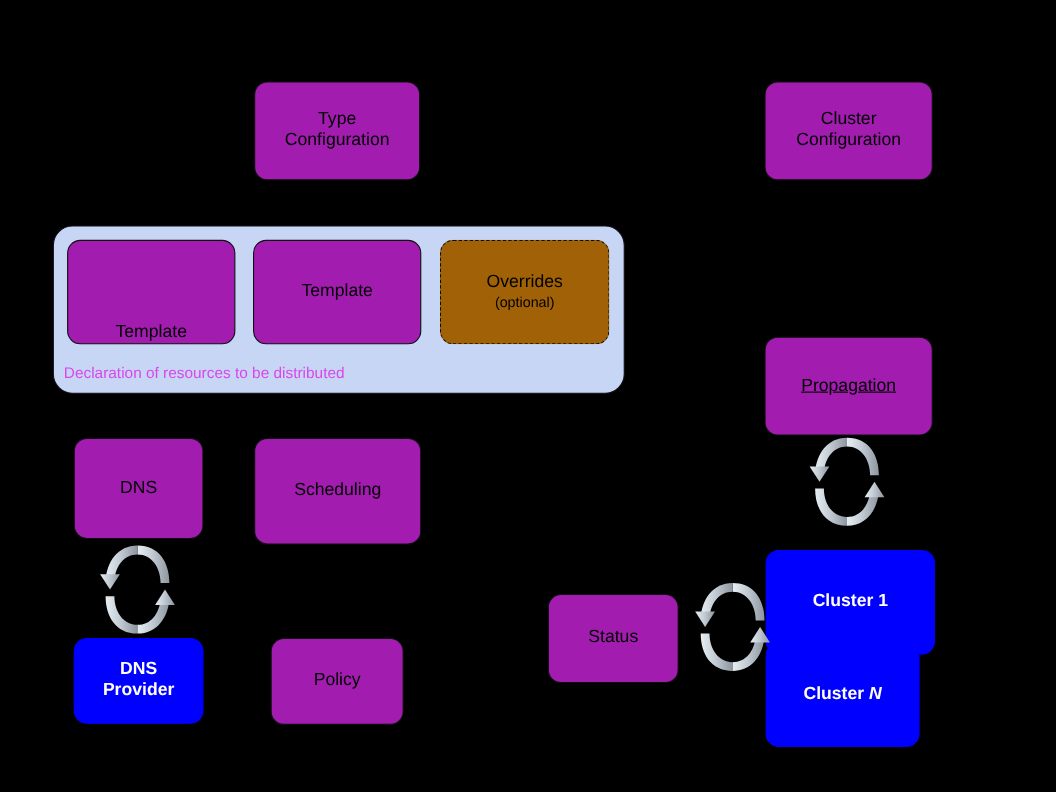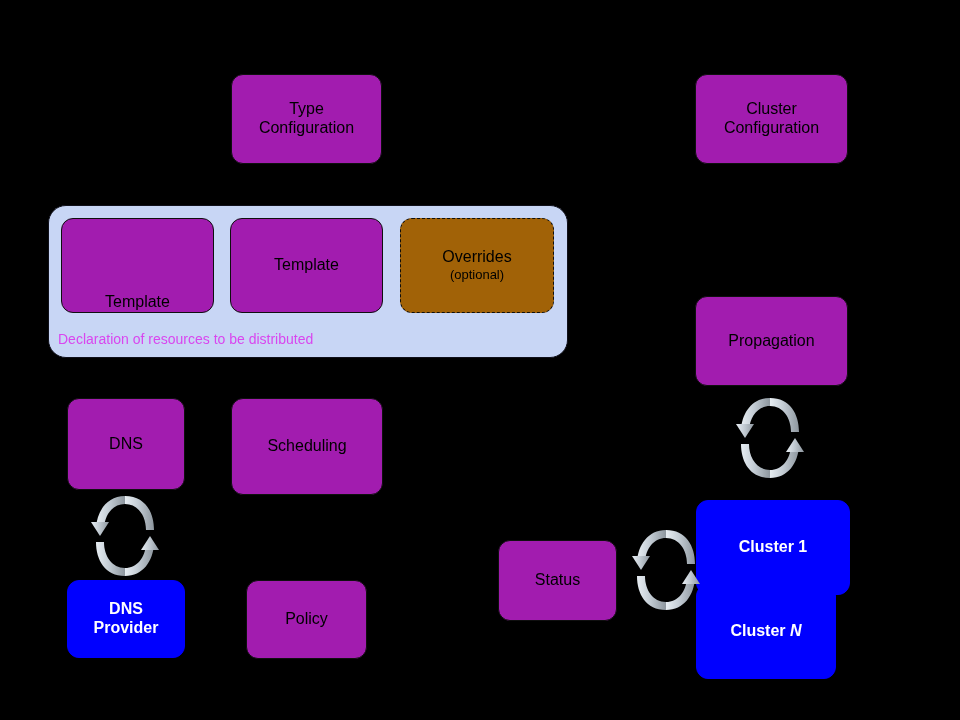--- a/index.html
+++ b/index.html
@@ -167,21 +167,21 @@
   </div>
 
   <div class="node node-light" style="left:246px; top:580px; width:121px; height:79px;">
     <span>Policy</span>
   </div>
 
   <div class="node node-light" style="left:498px; top:540px; width:119px; height:81px;">
     <span>Status</span>
   </div>
 
-  <div class="node node-light" style="left:695px; top:296px; width:153px; height:90px;">
+  <div class="node node-light" style="left:695px; top:306px; width:153px; height:90px;text-decoration:underline;">
     <span>Propagation</span>
   </div>
 
   <div class="node node-blue" style="left:696px; top:500px; width:154px; height:95px;">
     <div>
       <span>Cluster </span><span>1</span>
     </div>
   </div>
 
   <div class="node node-blue" style="left:696px; top:584px; width:140px; height:95px;">

